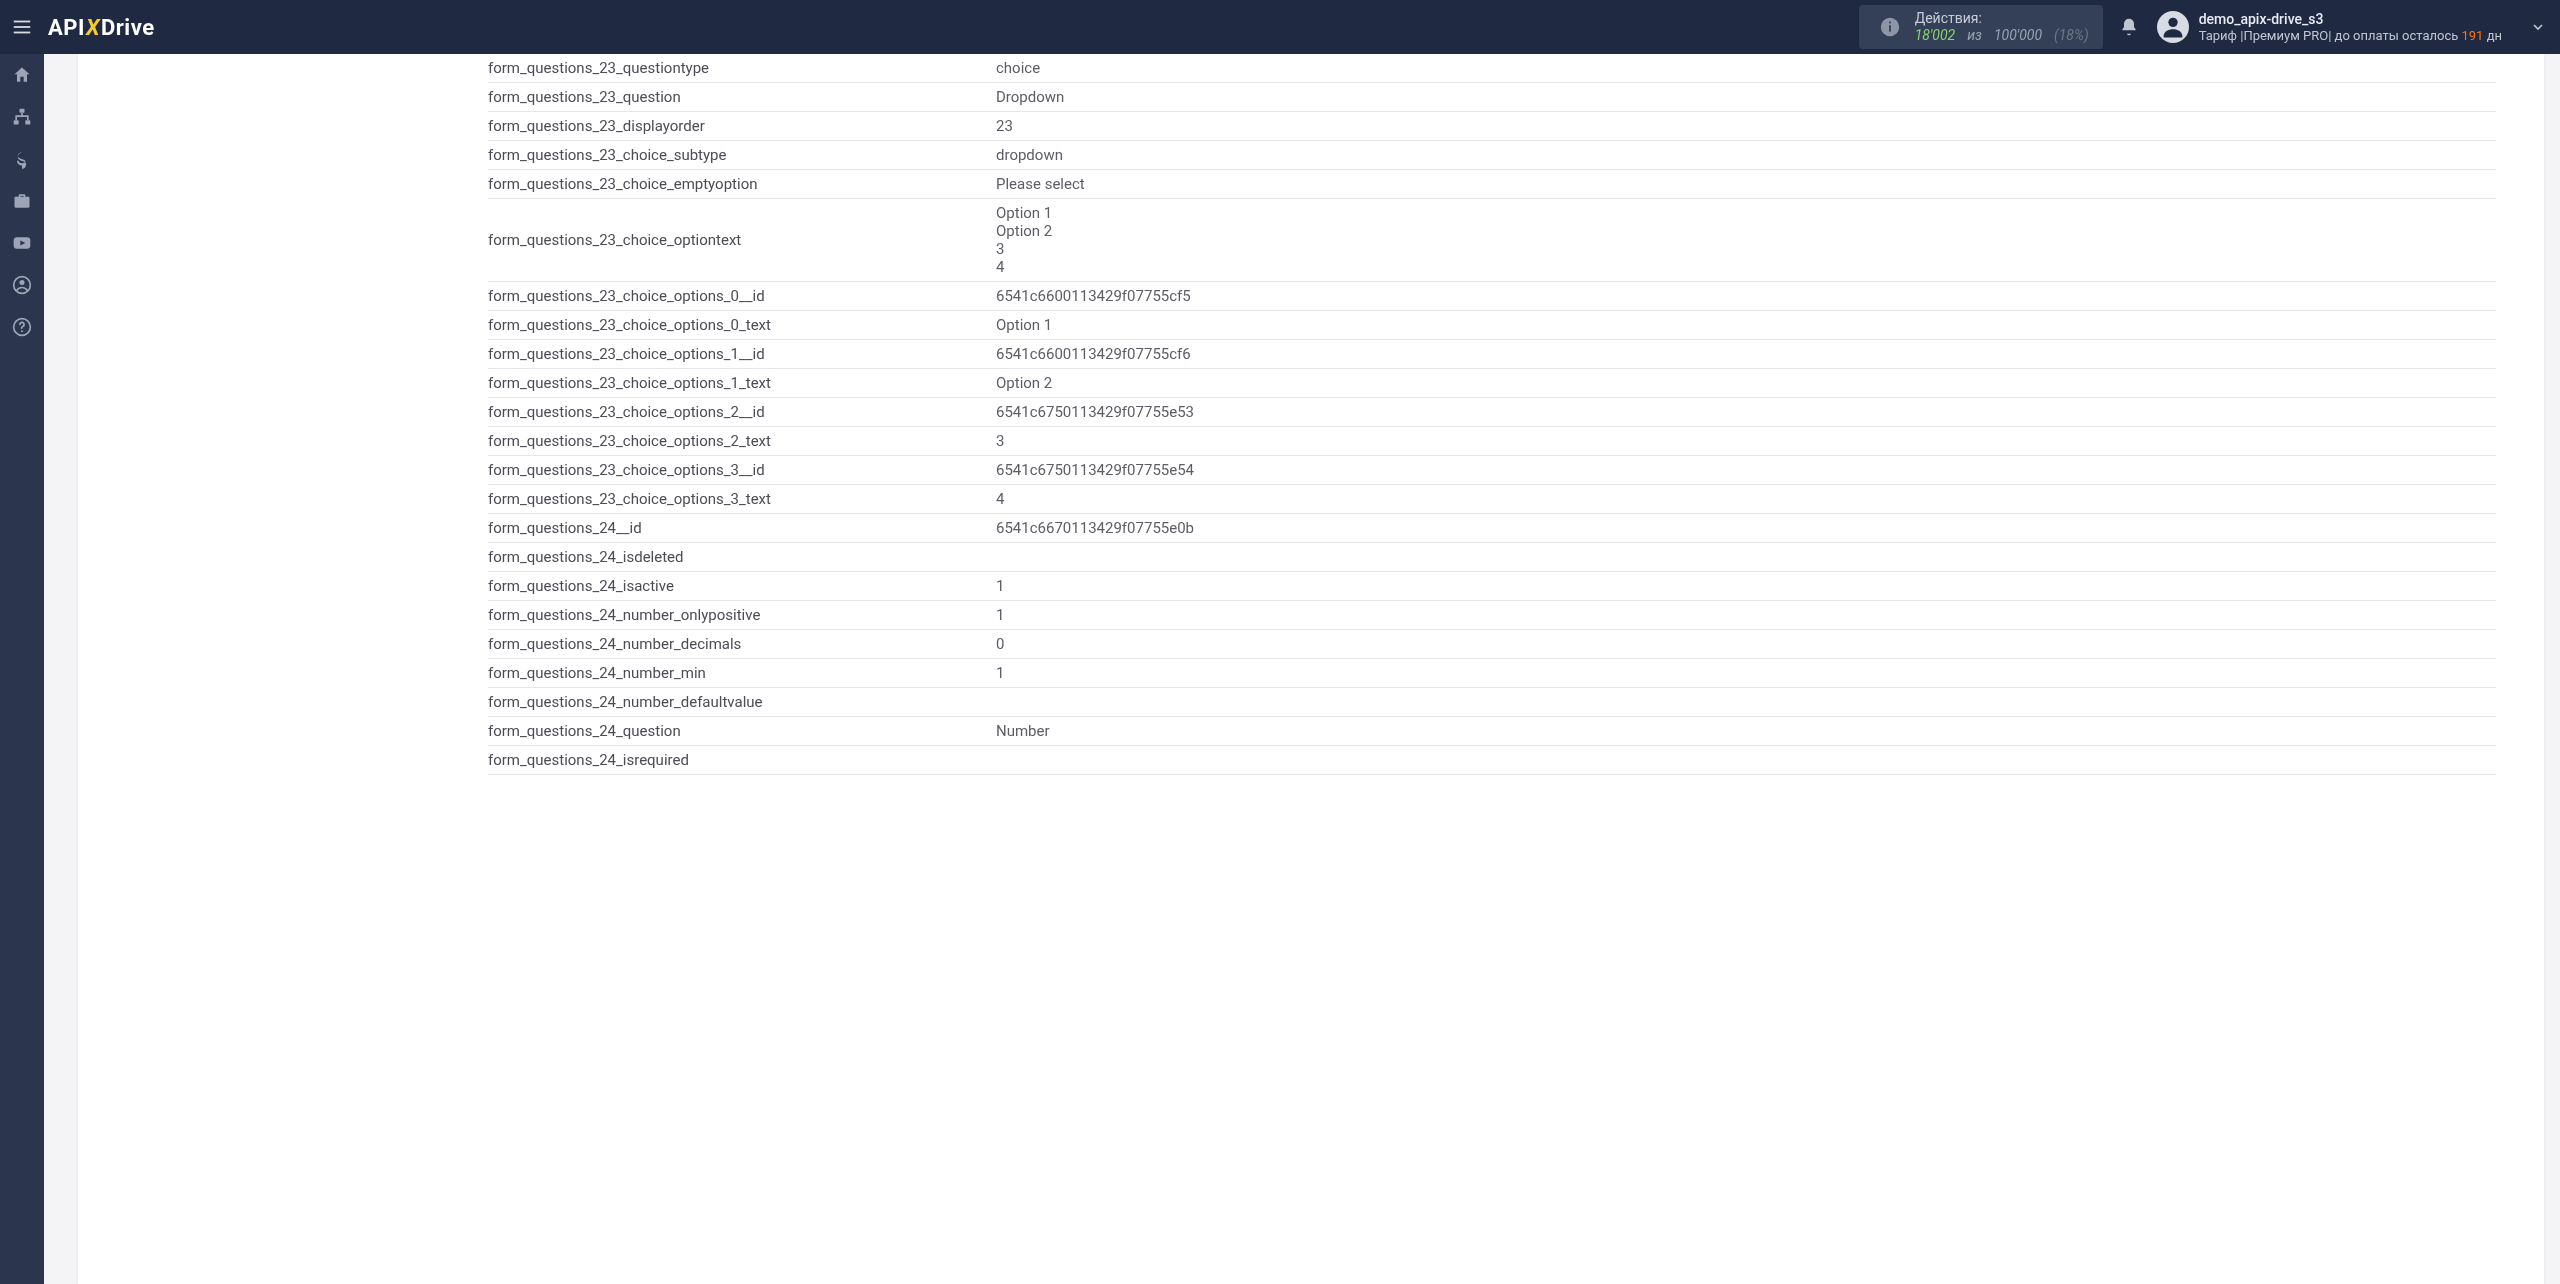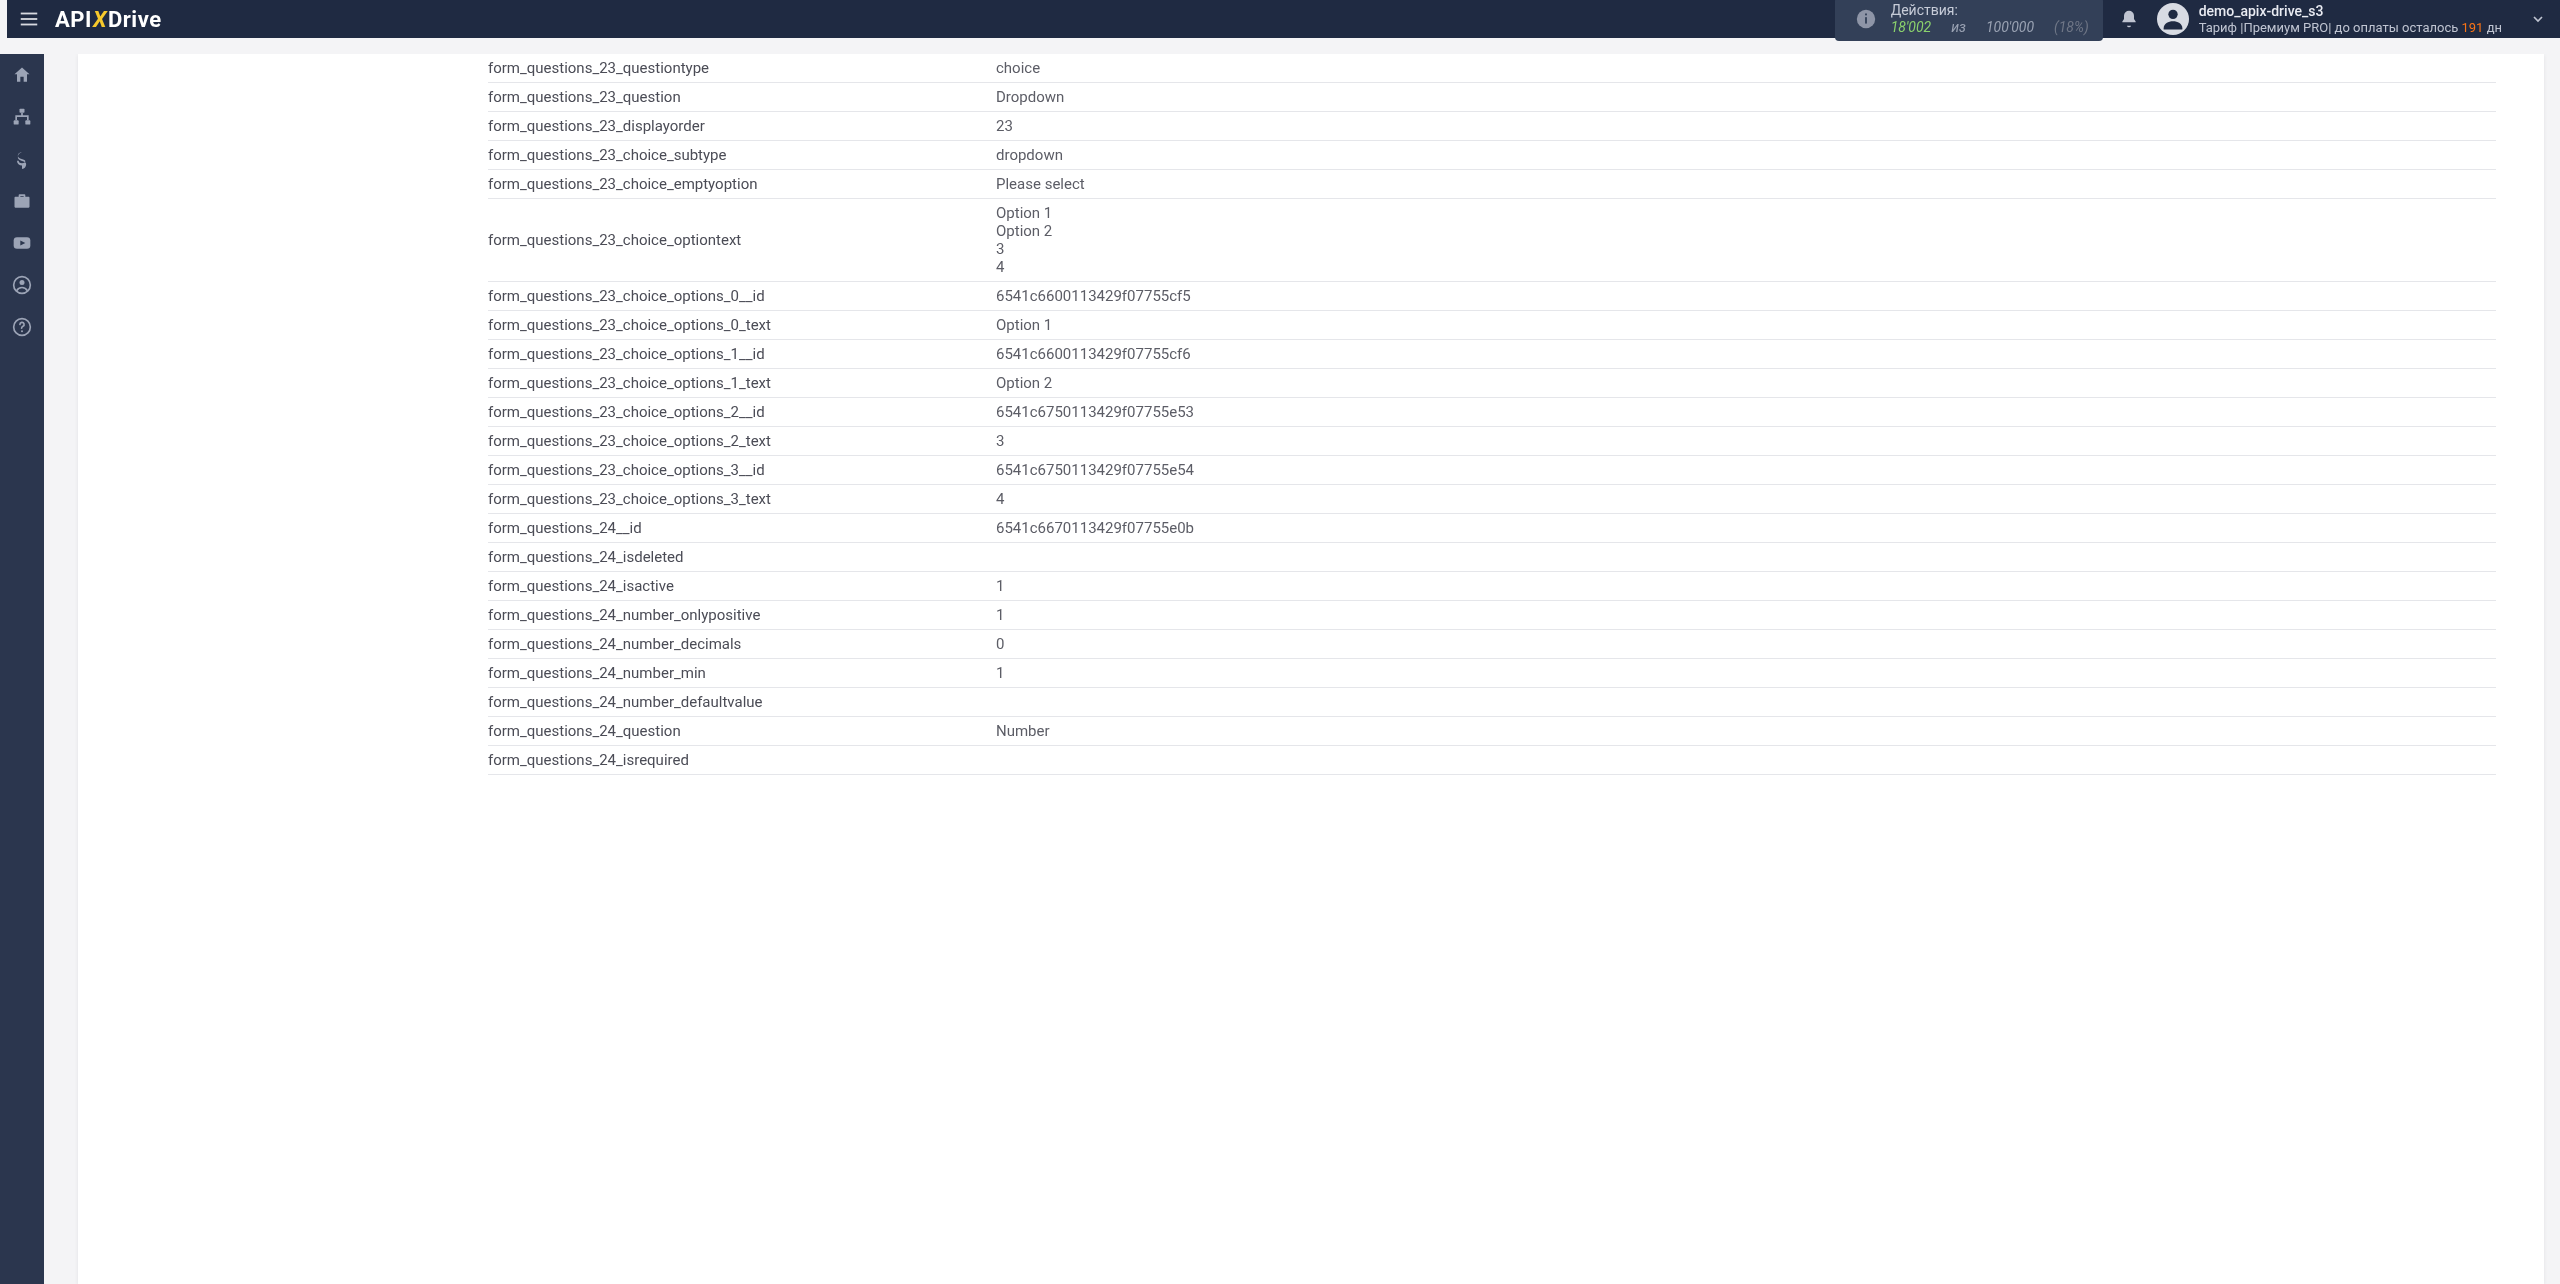--- a/index.html
+++ b/index.html
@@ -8,22 +8,22 @@
     font-family: -apple-system, BlinkMacSystemFont, "Segoe UI", Roboto, "Helvetica Neue", Arial, sans-serif;
     background: #f4f4f6;
     color: #4b4c56;
     font-size: 15px;
     overflow: hidden;
   }
 
   
   .navbar {
     position: fixed;
-    top: 0; left: 7px; right: 0;
-    height: 38px;
+    top: 0; left: 0; right: 0;
+    height: 54px;
     background: #1f2a42;
     display: flex;
     align-items: center;
     z-index: 100;
   }
   .hamburger {
     width: 44px; height: 54px;
     display: flex; align-items: center; justify-content: center;
     color: #d7d9e0; cursor: pointer;
   }
@@ -46,21 +46,21 @@
     background: #334058;
     border-radius: 4px;
     padding: 5px 14px 5px 20px;
     display: flex; align-items: center;
     margin-right: 16px;
   }
   .actions-box .info-icon { color: #8e95a7; margin-right: 14px; }
   .actions-box .info-icon svg { width: 22px; height: 22px; display: block; }
   .actions-text { font-size: 14px; line-height: 1.2; }
   .actions-text .lbl { color: #c7ccd8; }
-  .actions-text .line2 { display: flex; gap: 20px; font-style: italic; justify-content: space-between; }
+  .actions-text .line2 { display: flex; gap: 12px; font-style: italic; justify-content: space-between; }
   .actions-text .n1  { color: #8bd26c; }
   .actions-text .iz  { color: #9aa2b3; }
   .actions-text .n2  { color: #9aa2b3; }
   .actions-text .pct { color: #6f7686; }
 
   .bell { color: #bfc4d1; margin-right: 18px; cursor: pointer; }
   .bell svg { width: 20px; height: 20px; display: block; }
 
   .user-block { display: flex; align-items: center; margin-right: 10px; }
   .avatar {

